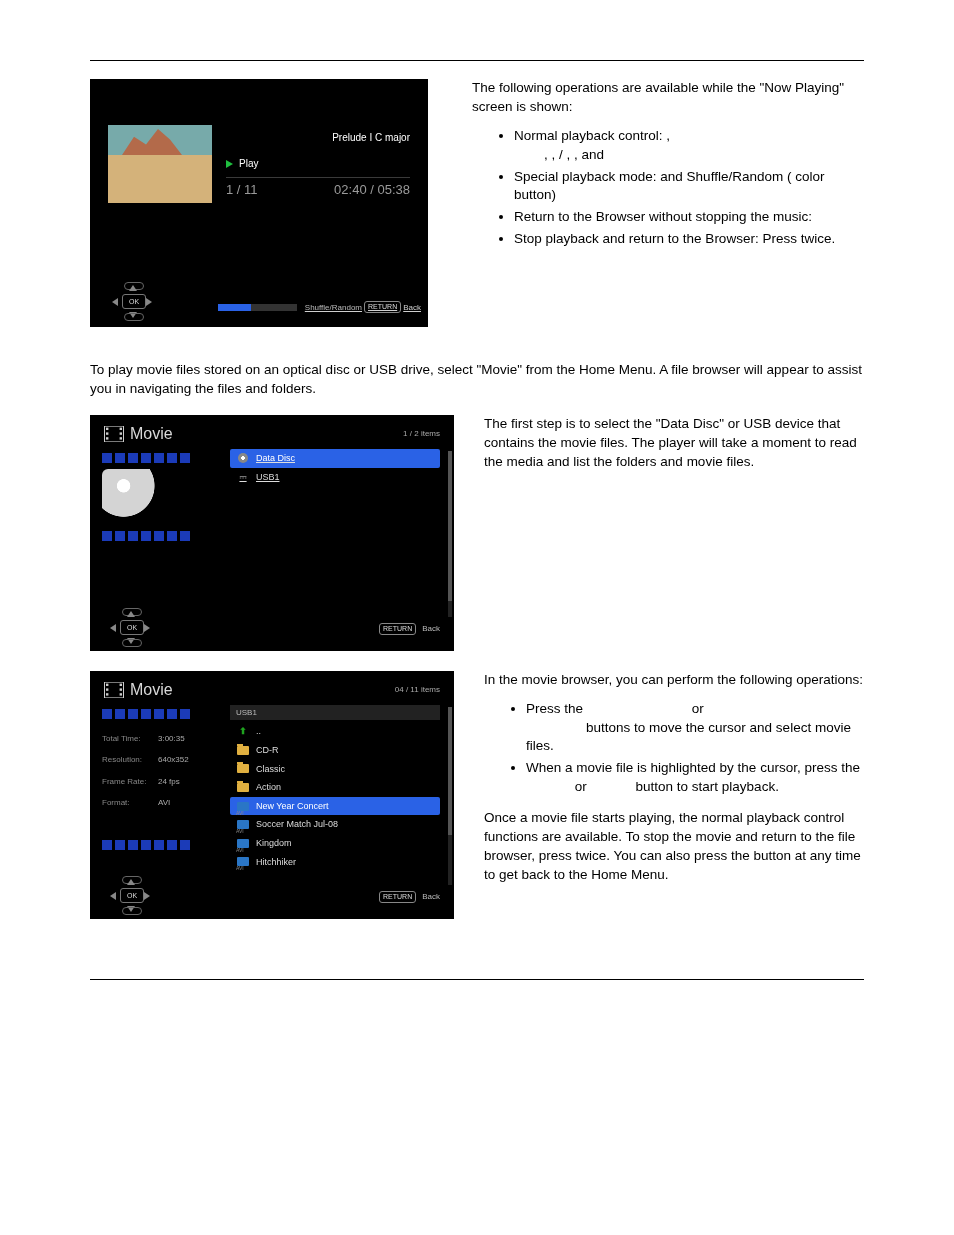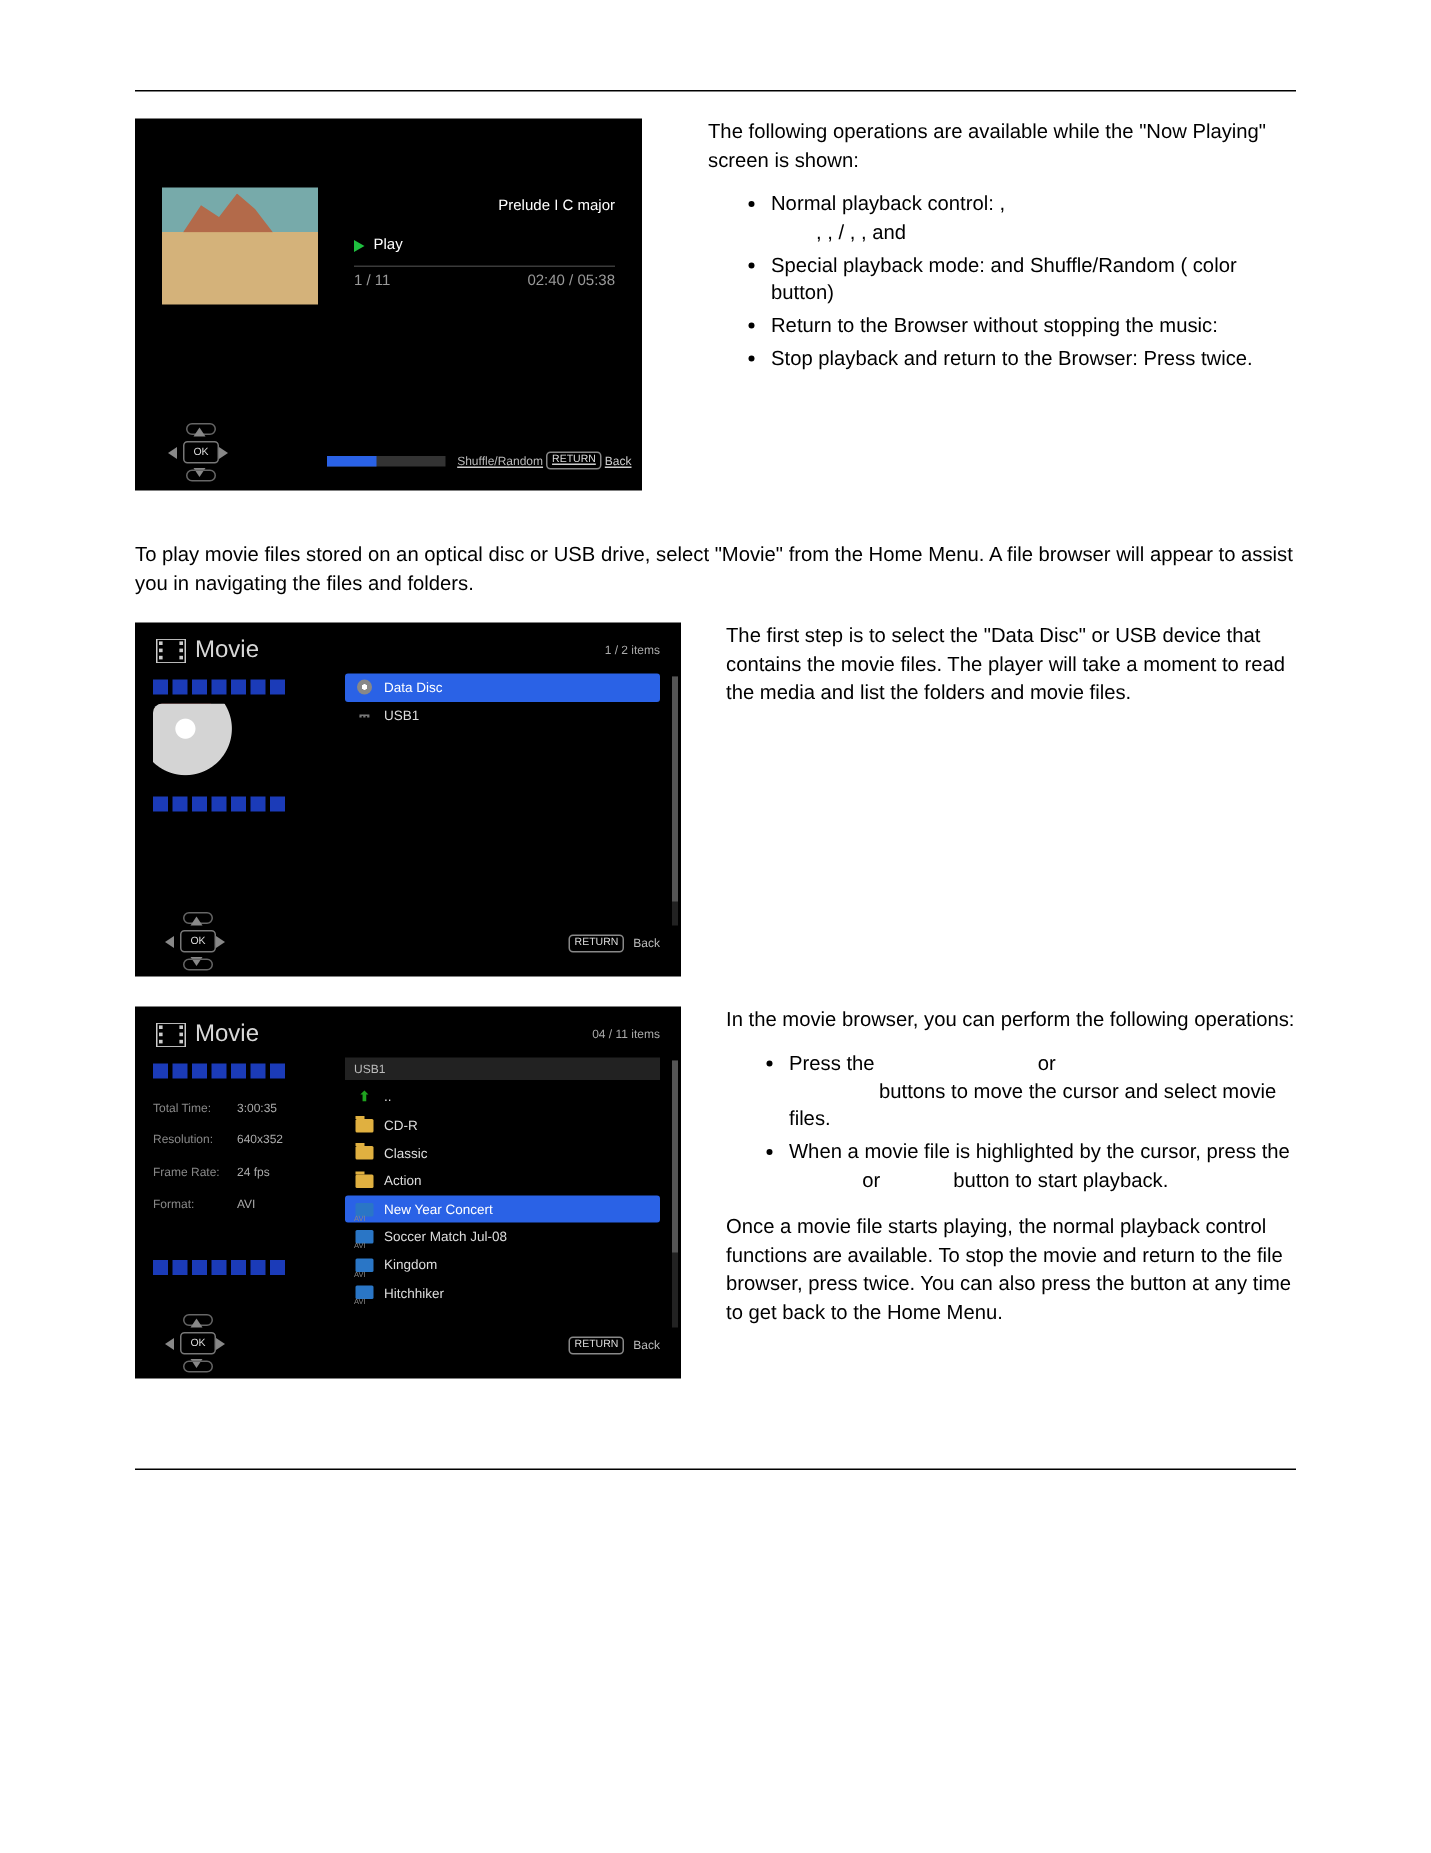--- a/index.html
+++ b/index.html
@@ -8,29 +8,29 @@
 .row { display: flex; gap: 30px; margin-bottom: 20px; }
 .row > .left { flex: 0 0 352px; }
 .row > .right { flex: 1; }
 ul { margin: 6px 0 12px 0; padding-left: 42px; }
 li { margin-bottom: 3px; }
 p { margin: 0 0 10px 0; }
 .subli { list-style: none; padding-left: 30px; margin-bottom: 3px; }
 
 
 .np-shot { width: 338px; height: 248px; background: #000; color: #cfcfcf; font-family: Arial, sans-serif; font-size: 9px; position: relative; }
-.np-body { display: flex; padding: 46px 18px 0 18px; gap: 24px; }
+.np-body { display: flex; padding: 46px 18px 0 18px; gap: 14px; }
 .np-thumb { width: 104px; height: 78px; background: linear-gradient(to bottom, #7aa 0 38%, #d4b27a 38% 100%); position: relative; }
 .np-thumb::before { content:""; position:absolute; left:14px; top:4px; width:60px; height:26px; background:#b36a4a; clip-path: polygon(0 100%, 20% 30%, 40% 60%, 60% 0, 80% 40%, 100% 100%); }
 .np-right { flex:1; position: relative; }
 .np-title { color:#fff; text-align:right; font-size:10px; margin-top:6px; }
 .np-play { display:flex; align-items:center; gap:6px; margin:12px 0 6px 0; font-size:10px; color:#fff;text-align:center; }
 .np-play .tri { width:0;height:0;border-left:7px solid #1fbf3f;border-top:4px solid transparent;border-bottom:4px solid transparent; }
 .np-divider { border-top:1px solid #3a3a3a; margin-bottom:3px; }
-.np-row2 { display:flex; justify-content:space-between; font-size:10px; color:#9a9a9a; margin-bottom:3px; }
+.np-row2 { display:flex; justify-content:space-between; font-size:13px; color:#9a9a9a; margin-bottom:3px; }
 .np-info p { margin:0; font-size:8px; color:#bfbfbf; line-height:1.25; }
 .np-info .k { color:#888; display:inline-block; width:34px; }
 .np-bar { position:absolute; left:18px; right:7px; bottom:14px; display:flex; align-items:center; justify-content:space-between; font-size:8px;text-decoration:underline; }
 .np-prog { width:98px; height:7px; background:#333; position:relative; margin-right:auto; margin-left:110px; }
 .np-prog > div { position:absolute; left:0; top:0; bottom:0; width:42%; background:#2a62e6; }
 .np-sr { color:#bbb; margin-left:8px; }
 .np-rb { border:1px solid #888; border-radius:3px; padding:0 3px; font-size:7px; margin:0 2px; color:#ddd; }
 .np-ok { position:absolute; left:20px; bottom:8px; width:44px; height:35px; }
 .ok-pad { position:relative; width:44px; height:35px; }
 .ok-c { position:absolute; left:12px; top:10px; width:22px; height:13px; border:1px solid #777; border-radius:3px; font-size:7px; text-align:center; line-height:13px; color:#ddd; }
@@ -143,21 +143,21 @@
               <rect x="2" y="8" width="3" height="3" fill="#ccc"></rect>
               <rect x="2" y="14" width="3" height="3" fill="#ccc"></rect>
               <rect x="19" y="2" width="3" height="3" fill="#ccc"></rect>
               <rect x="19" y="8" width="3" height="3" fill="#ccc"></rect>
               <rect x="19" y="14" width="3" height="3" fill="#ccc"></rect>
             </svg>
           <span>Movie</span>
         </div>
         <span class="cnt">1 / 2 items</span>
       </div>
-      <div class="mv-body" style="height:170px;">
+      <div class="mv-body" style="height:170px;text-decoration:underline;">
         <div class="mv-left">
           <div class="film">
               <div></div>
               <div></div>
               <div></div>
               <div></div>
               <div></div>
               <div></div>
               <div></div>
             </div>

